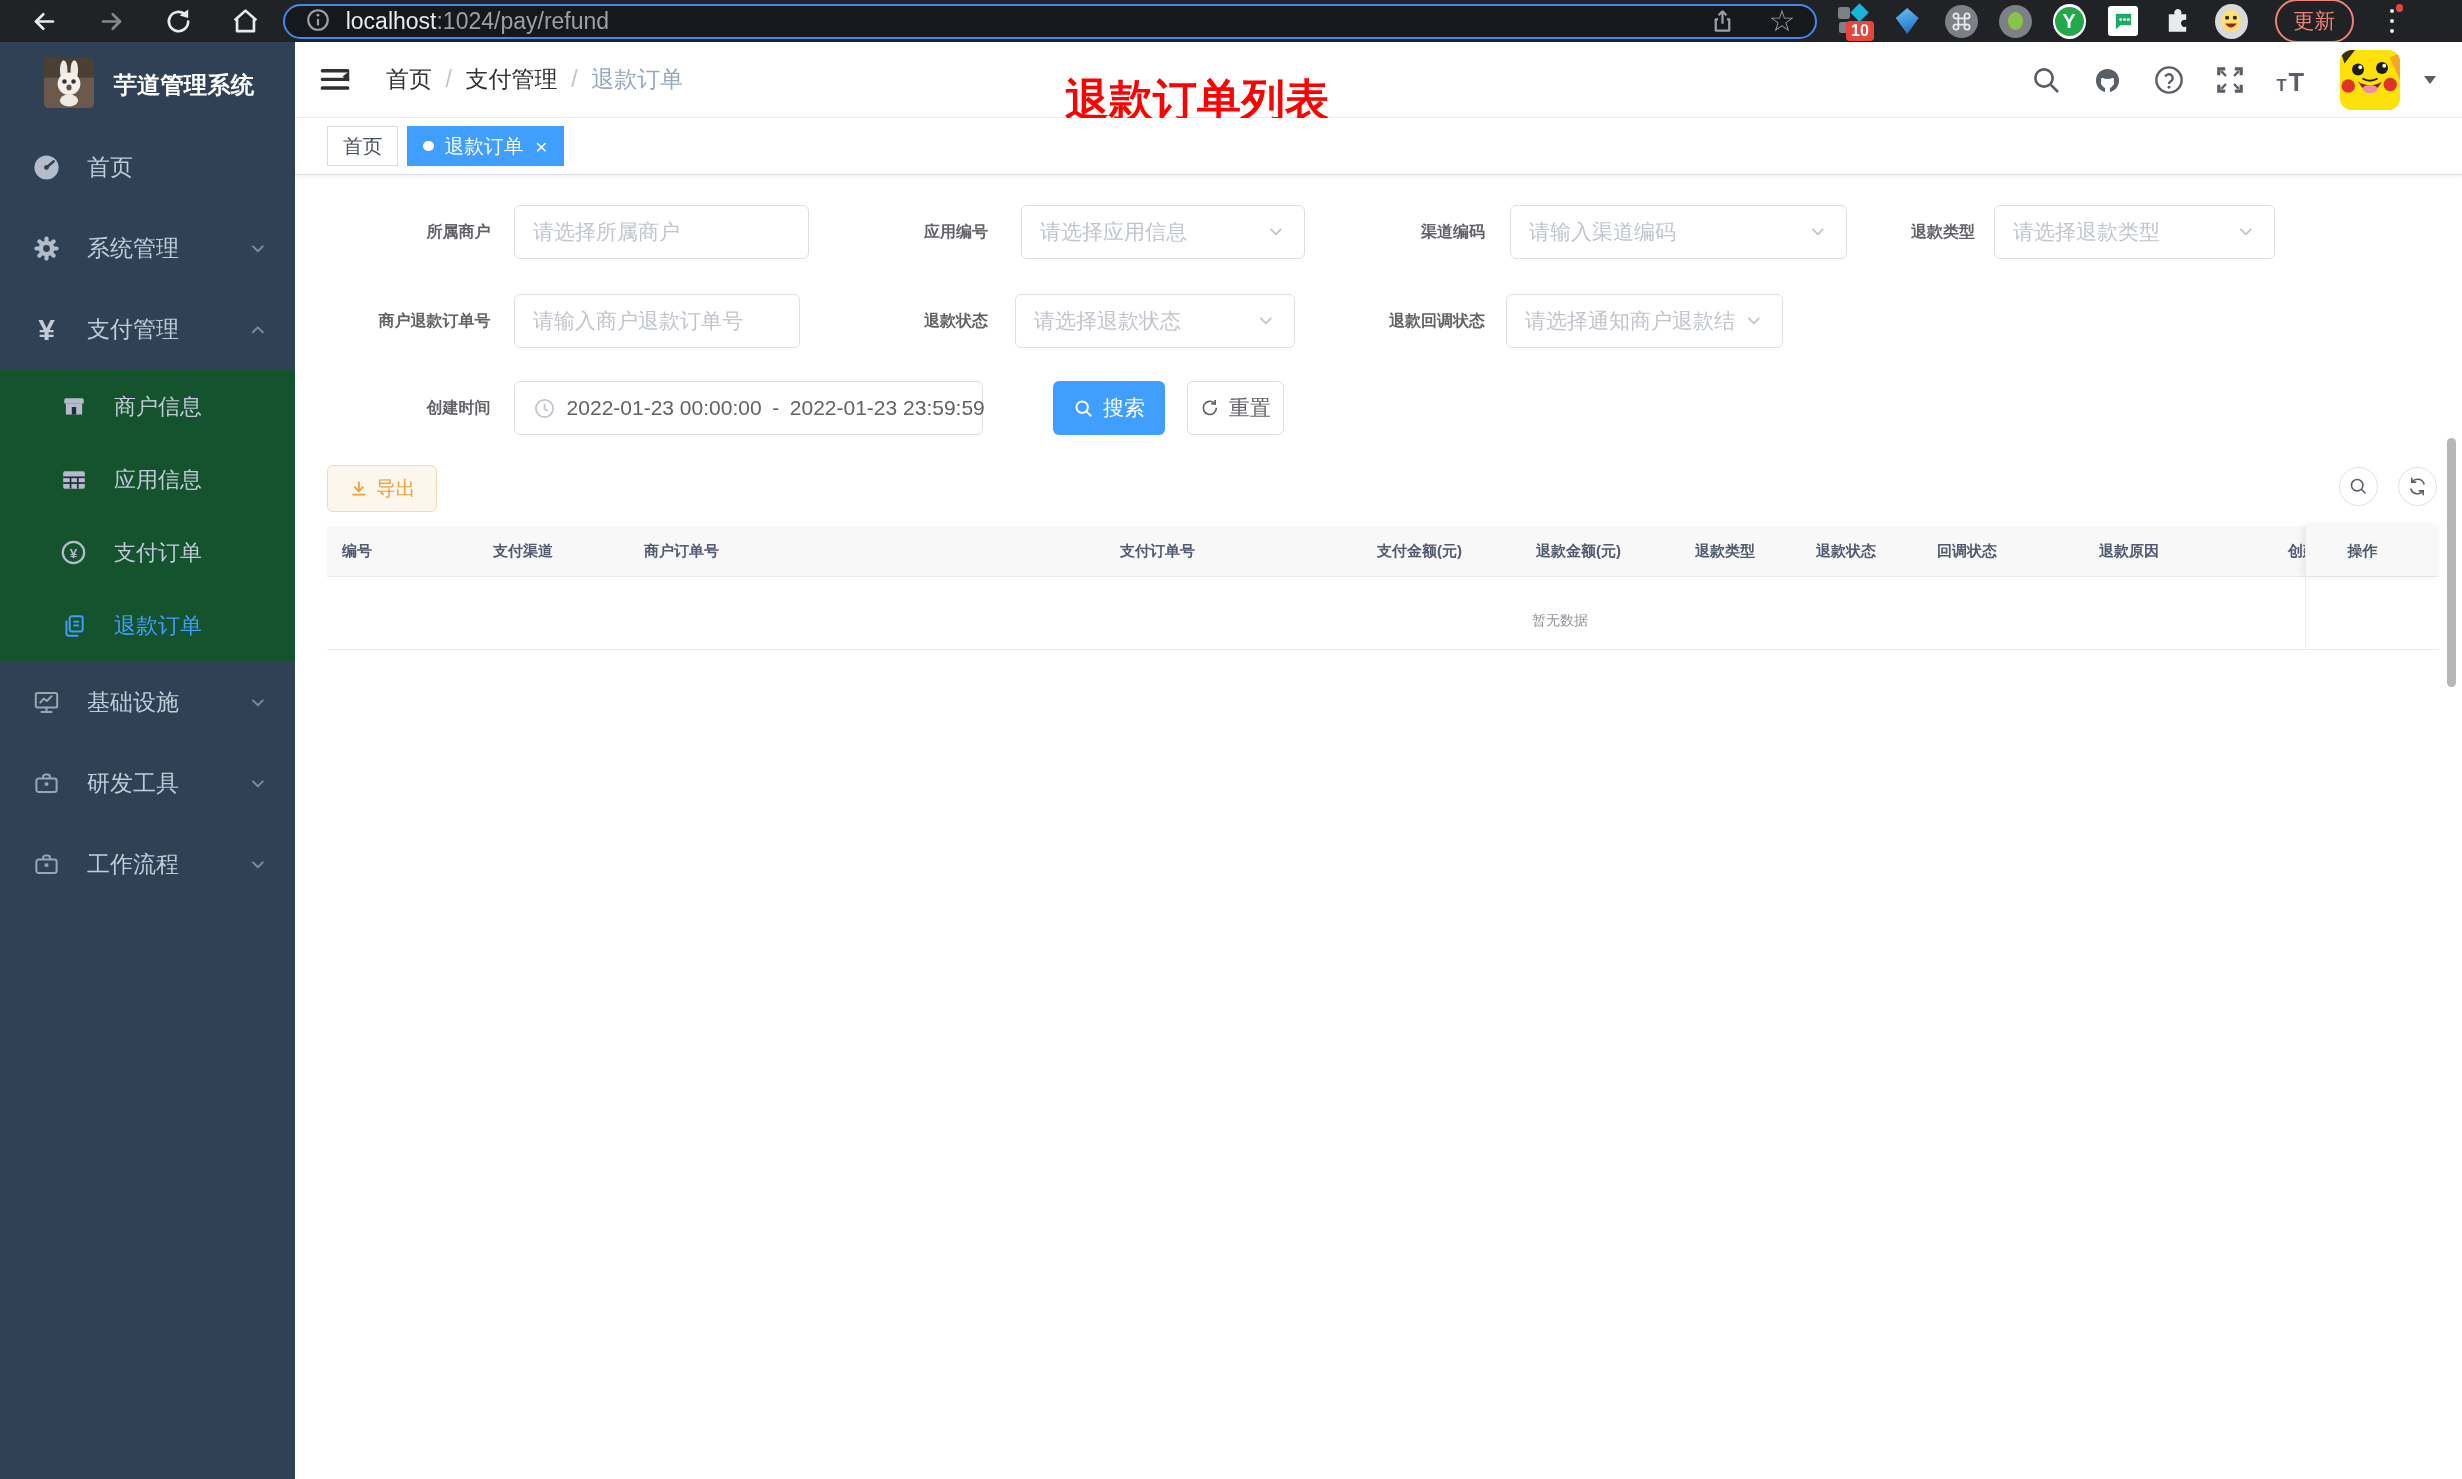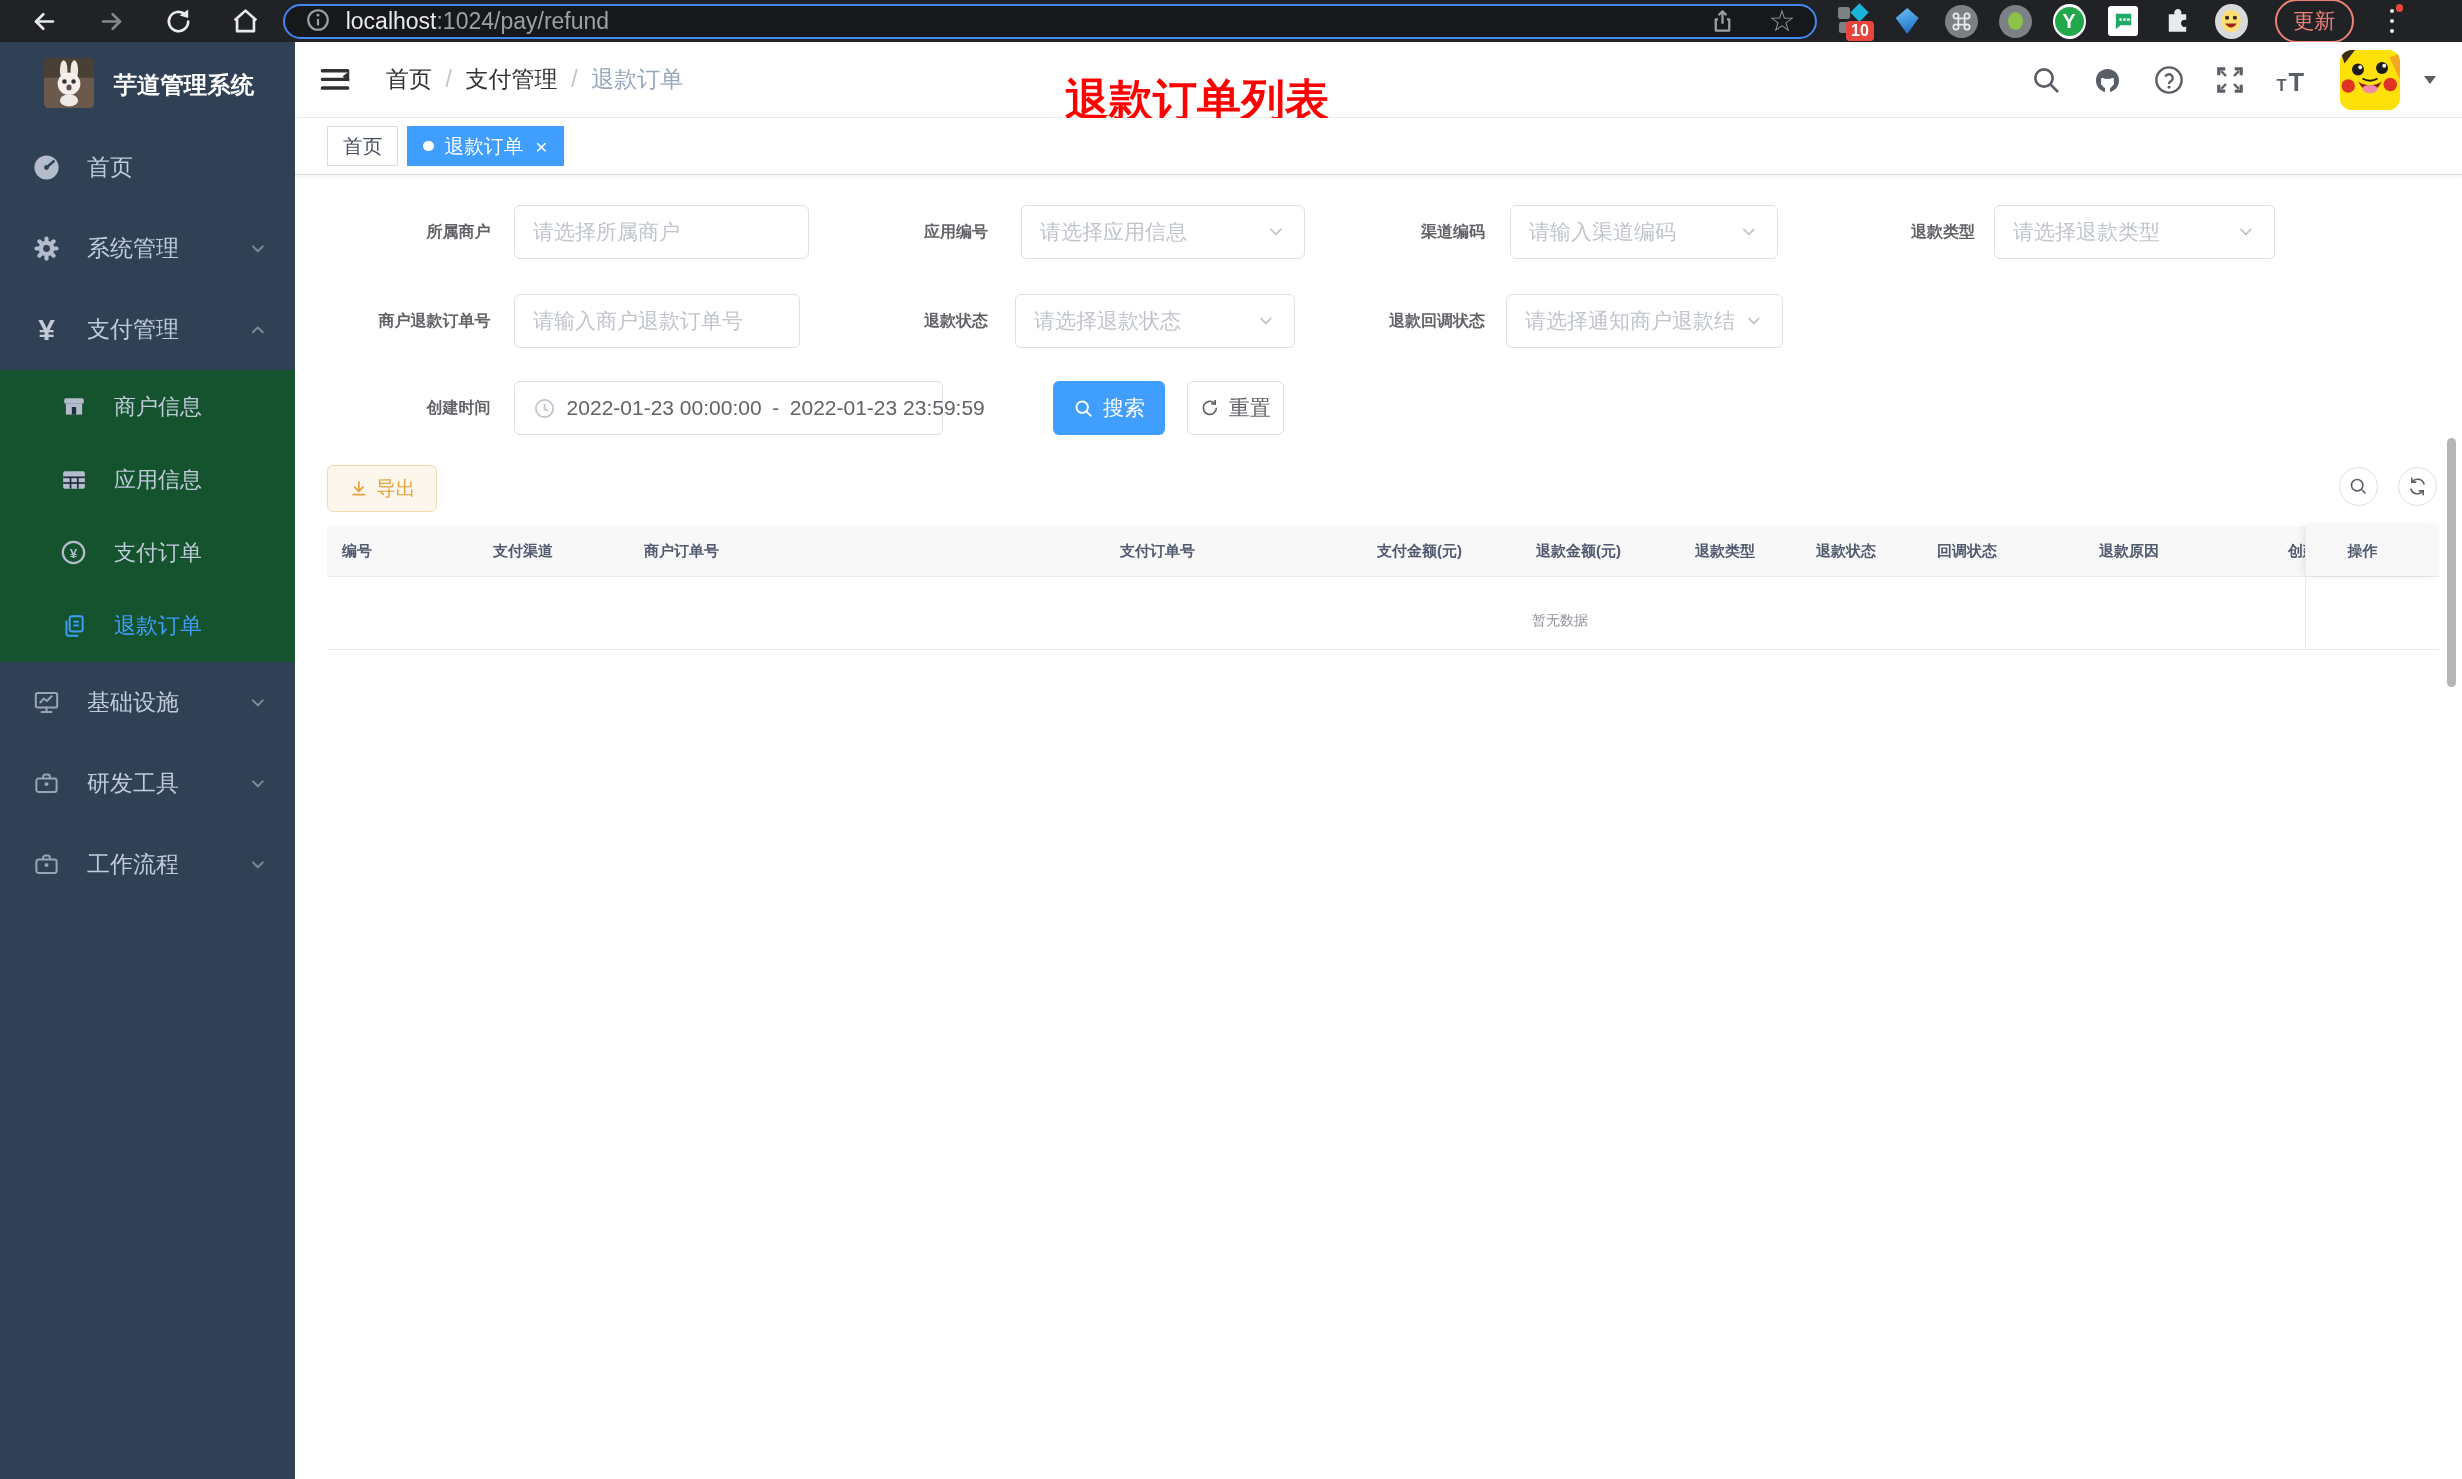--- a/index.html
+++ b/index.html
@@ -469,21 +469,21 @@
       <div class="f-label" style="left:481px;top:30px;">应用编号</div>
       <div class="f-control" style="left:726px;top:30px;width:284px;">
         <span class="ph">请选择应用信息</span>
         <span class="sel-arrow">
             <svg width="19.7" height="19.7" viewBox="0 0 24 24" fill="none" stroke="#c0c4cc" stroke-width="2.2" stroke-linecap="round" stroke-linejoin="round">
               <polyline points="6,9 12,15 18,9"></polyline>
             </svg>
           </span>
       </div>
       <div class="f-label" style="left:978px;top:30px;">渠道编码</div>
-      <div class="f-control" style="left:1215px;top:30px;width:268px;">
+      <div class="f-control" style="left:1215px;top:30px;width:337px;">
         <span class="ph">请输入渠道编码</span>
         <span class="sel-arrow">
             <svg width="19.7" height="19.7" viewBox="0 0 24 24" fill="none" stroke="#c0c4cc" stroke-width="2.2" stroke-linecap="round" stroke-linejoin="round">
               <polyline points="6,9 12,15 18,9"></polyline>
             </svg>
           </span>
       </div>
       <div class="f-label" style="left:1468px;top:30px;">退款类型</div>
       <div class="f-control" style="left:1699px;top:30px;width:281px;">
         <span class="ph">请选择退款类型</span>
@@ -509,21 +509,21 @@
       <div class="f-control" style="left:1211px;top:119px;width:277px;">
         <span class="ph">请选择通知商户退款结果的回调状态</span>
         <span class="sel-arrow">
             <svg width="19.7" height="19.7" viewBox="0 0 24 24" fill="none" stroke="#c0c4cc" stroke-width="2.2" stroke-linecap="round" stroke-linejoin="round">
               <polyline points="6,9 12,15 18,9"></polyline>
             </svg>
           </span>
       </div>
 
       <div class="f-label" style="left:-16.6px;top:206px;">创建时间</div>
-      <div class="f-control date-range" style="left:219px;top:206px;width:429px;">
+      <div class="f-control date-range" style="left:219px;top:206px;width:469px;">
         <span style="display:flex;">
             <svg width="23" height="23" viewBox="0 0 24 24" fill="none" stroke="#c0c4cc" stroke-width="1.8">
               <circle cx="12" cy="12" r="9"></circle>
               <path d="M12 7v5.5l3.4 2"></path>
             </svg>
           </span>
         <span class="date-clip">2022-01-23 00:00:00</span>
         <span class="dash">-</span>
         <span class="date-clip">2022-01-23 23:59:59</span>
       </div>

